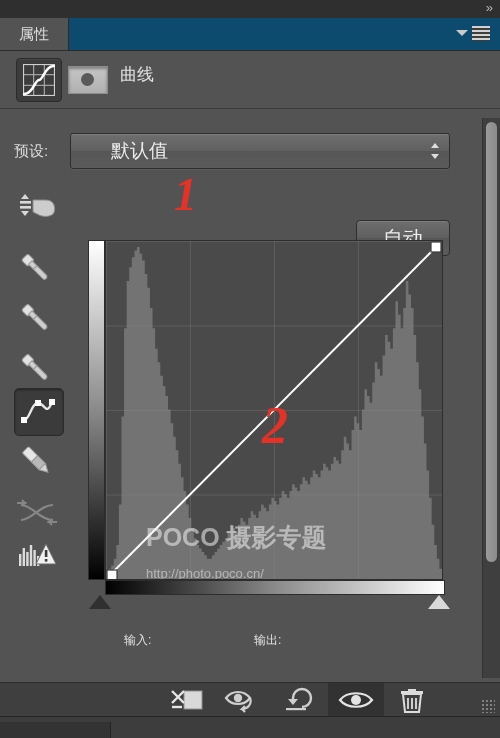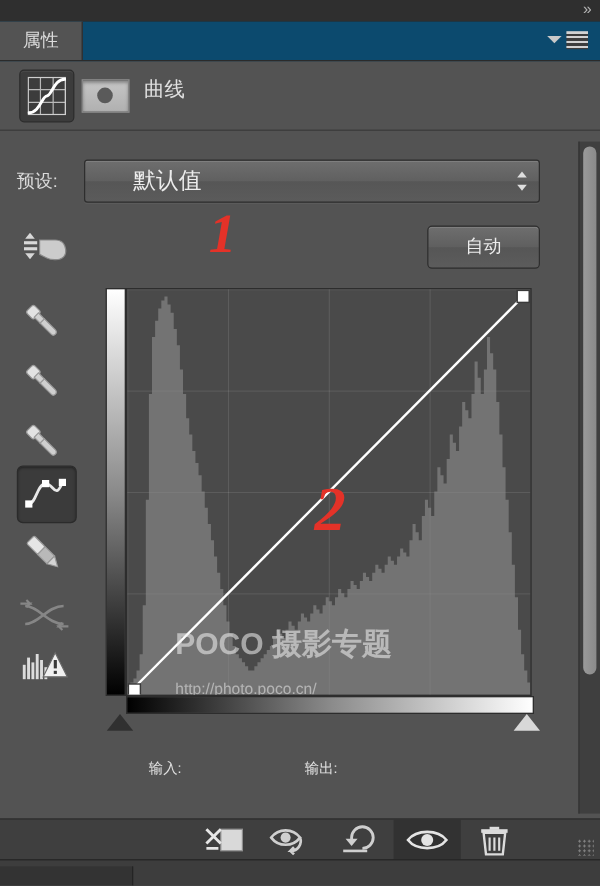--- a/index.html
+++ b/index.html
@@ -169,23 +169,24 @@
 
   #preset-select { left: 70px; top: 133px; width: 378px; height: 34px; }
   #channel-select { left: 90px; top: 188px; width: 240px; height: 34px; }
 
   .btn {
     position: absolute;
     background: linear-gradient(to bottom, #6e6e6e 0%, #5f5f5f 50%, #565656 51%, #5c5c5c 100%);
     border: 1px solid #2e2e2e;
     border-radius: 4px;
     box-shadow: inset 0 1px 0 rgba(255,255,255,0.12);
-    font-size: 15px;
+    font-size: 20px;
     color: #ececec;
     text-align: center;
+    margin-top: 32px;
   }
   #auto-button {
     left: 356px; top: 188px;
     width: 92px; height: 34px;
     line-height: 34px;
   }
 
   
   .scrub-tool {
     position: absolute;

